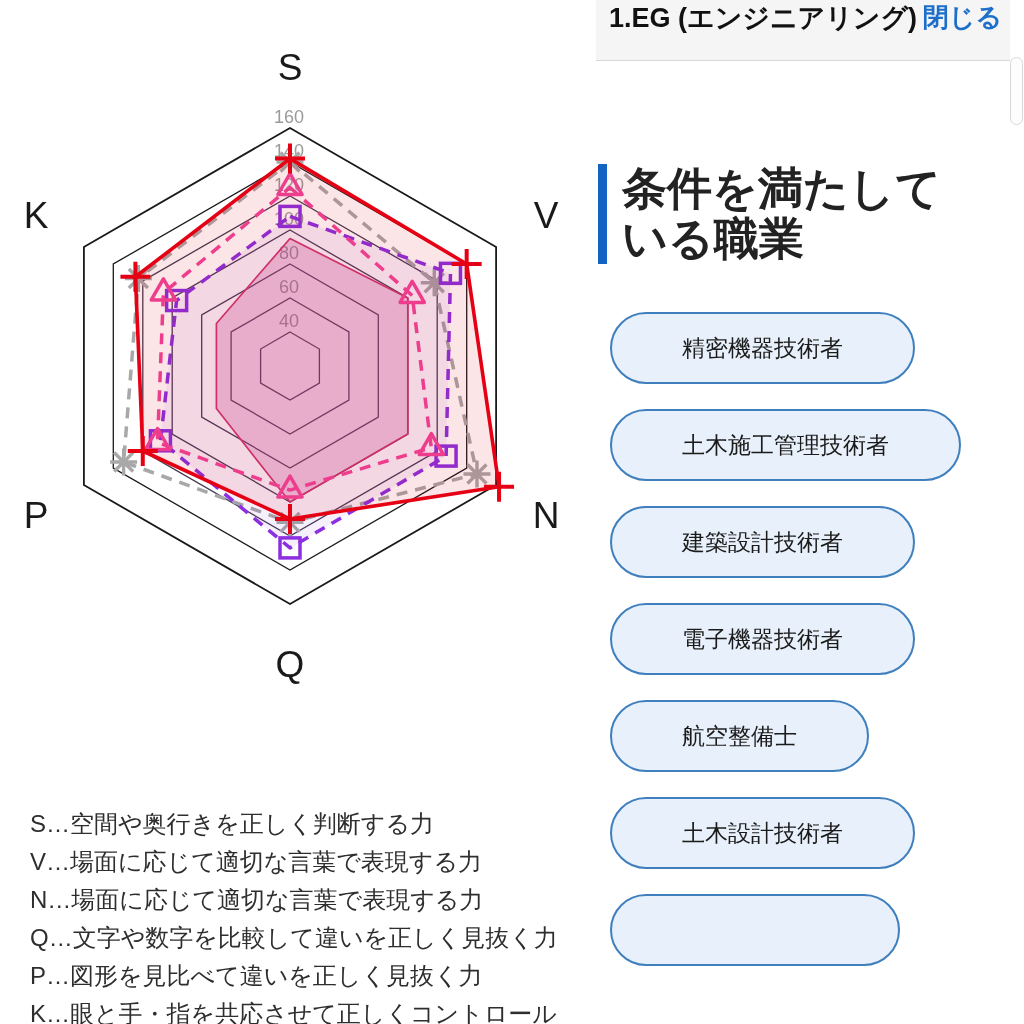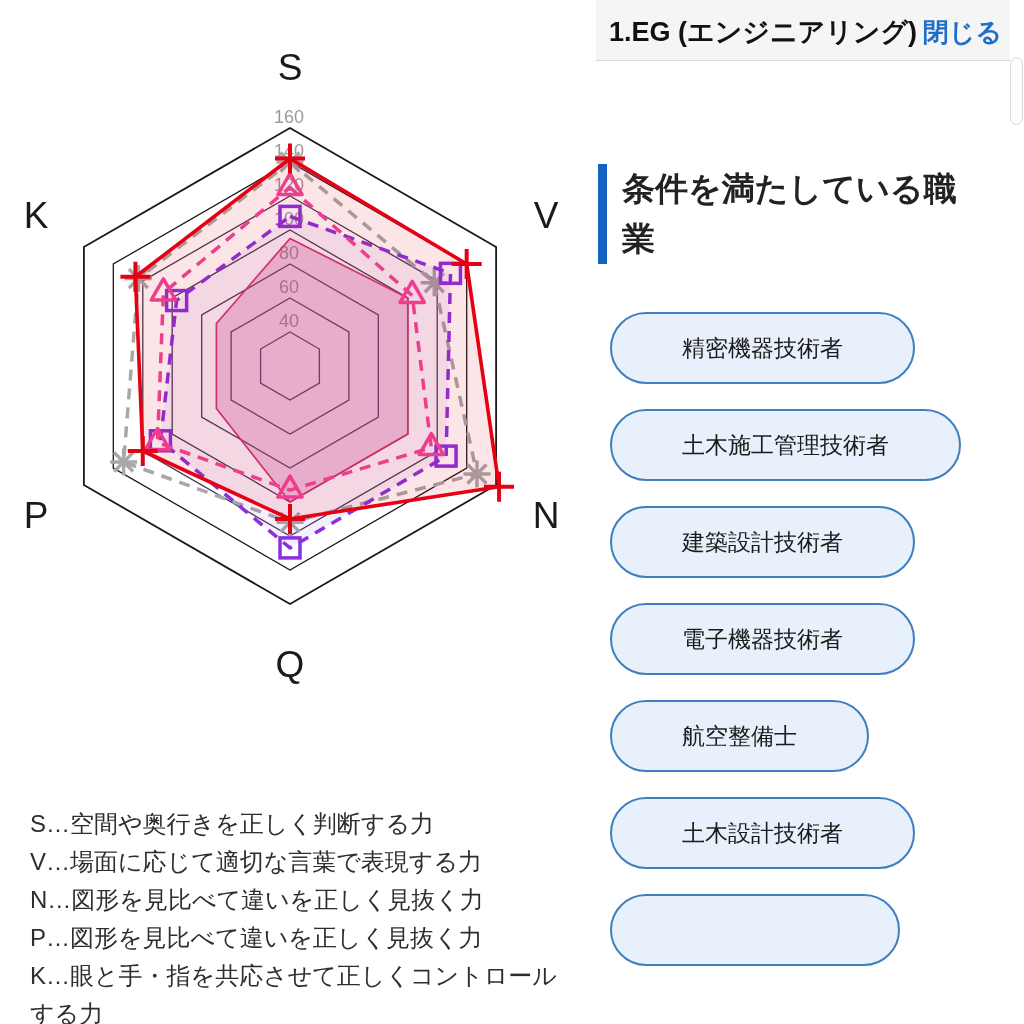--- a/index.html
+++ b/index.html
@@ -16,35 +16,35 @@
   
   .descriptions{
     position:absolute;left:30px;top:760px;width:548px;
     font-size:24px;line-height:38px;color:#2e2e2e;margin-top:45px;
   }
   
   .panel{position:absolute;left:596px;top:0;width:428px;height:1024px;background:#ffffff;}
   .panel-header{
     position:absolute;left:0;top:0;width:414px;height:61px;
     background:#f5f5f6;border-bottom:1px solid #d8d8d8;
-    display:flex;align-items:flex-end;justify-content:space-between;
+    display:flex;align-items:flex-start;justify-content:space-between;
     box-sizing:border-box;padding:0 8px 10px 13px;
   }
   .panel-title{font-size:27px;font-weight:700;color:#111;white-space:nowrap;}
   .close-link{font-size:26px;font-weight:700;color:#1e6fca;cursor:pointer;white-space:nowrap;}
   .scroll-thumb{
     position:absolute;left:414px;top:57px;width:13px;height:68px;
     background:#fdfdfd;border:1px solid #d8d8d8;border-radius:7px;box-sizing:border-box;
   }
   .section-heading{
     position:absolute;left:2px;top:164px;display:flex;align-items:stretch;
   }
   .heading-bar{width:9px;background:#1263c2;margin-right:15px;}
   .heading-text{
-    width:352px;font-size:33px;line-height:50px;font-weight:700;color:#222;
+    width:352px;font-size:45px;line-height:50px;font-weight:700;color:#222;
   }
   .pills{position:absolute;left:14px;top:312px;width:400px;}
   .pill{
     height:72px;border:2px solid #3f7fbe;border-radius:38px;
     background:#e8f1fb;margin-bottom:25px;
     display:flex;align-items:center;justify-content:center;
     font-size:23px;color:#1b1b1b;box-sizing:border-box;
     width:fit-content;padding:14px 70px;cursor:pointer;white-space:nowrap;
   }
   .pill.partial{width:290px;padding:0;}
@@ -108,21 +108,22 @@
       <text class="axis-letter" x="546" y="528" text-anchor="middle">N</text>
       <text class="axis-letter" x="290" y="677" text-anchor="middle">Q</text>
       <text class="axis-letter" x="36" y="528" text-anchor="middle">P</text>
       <text class="axis-letter" x="36" y="228" text-anchor="middle">K</text>
     </svg>
 </div>
 
 <div class="descriptions" id="descriptions">
     <div>S…空間や奥行きを正しく判断する力</div>
     <div>V…場面に応じて適切な言葉で表現する力</div>
-    <div>N…図形を見比べて違いを正しく見抜く力</div>
+    <div>N…場面に応じて適切な言葉で表現する力</div>
+    <div>Q…文字や数字を比較して違いを正しく見抜く力</div>
     <div>P…図形を見比べて違いを正しく見抜く力</div>
     <div>K…眼と手・指を共応させて正しくコントロールする力</div>
   </div>
 
 <aside class="panel">
   <header class="panel-header">
     <span class="panel-title">1.EG (エンジニアリング)</span>
     <span class="close-link">閉じる</span>
   </header>
 

